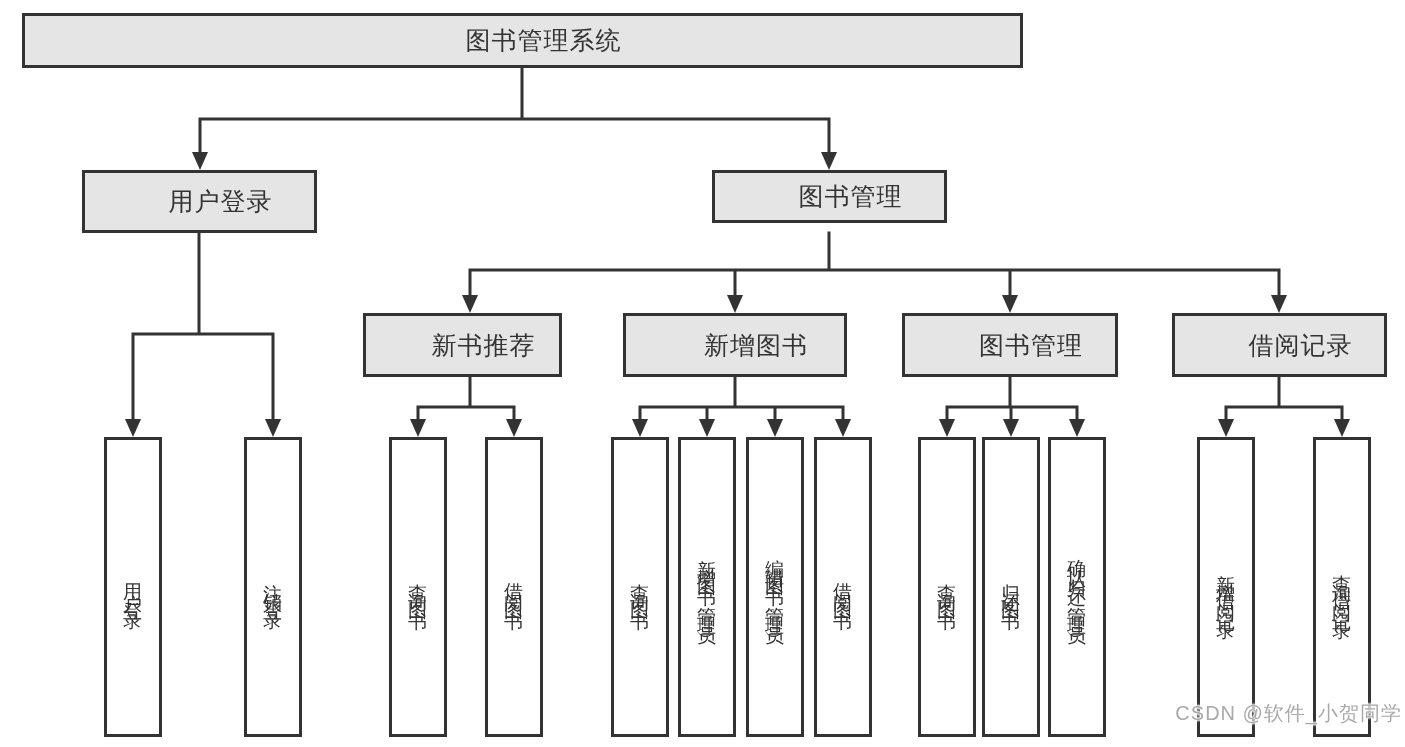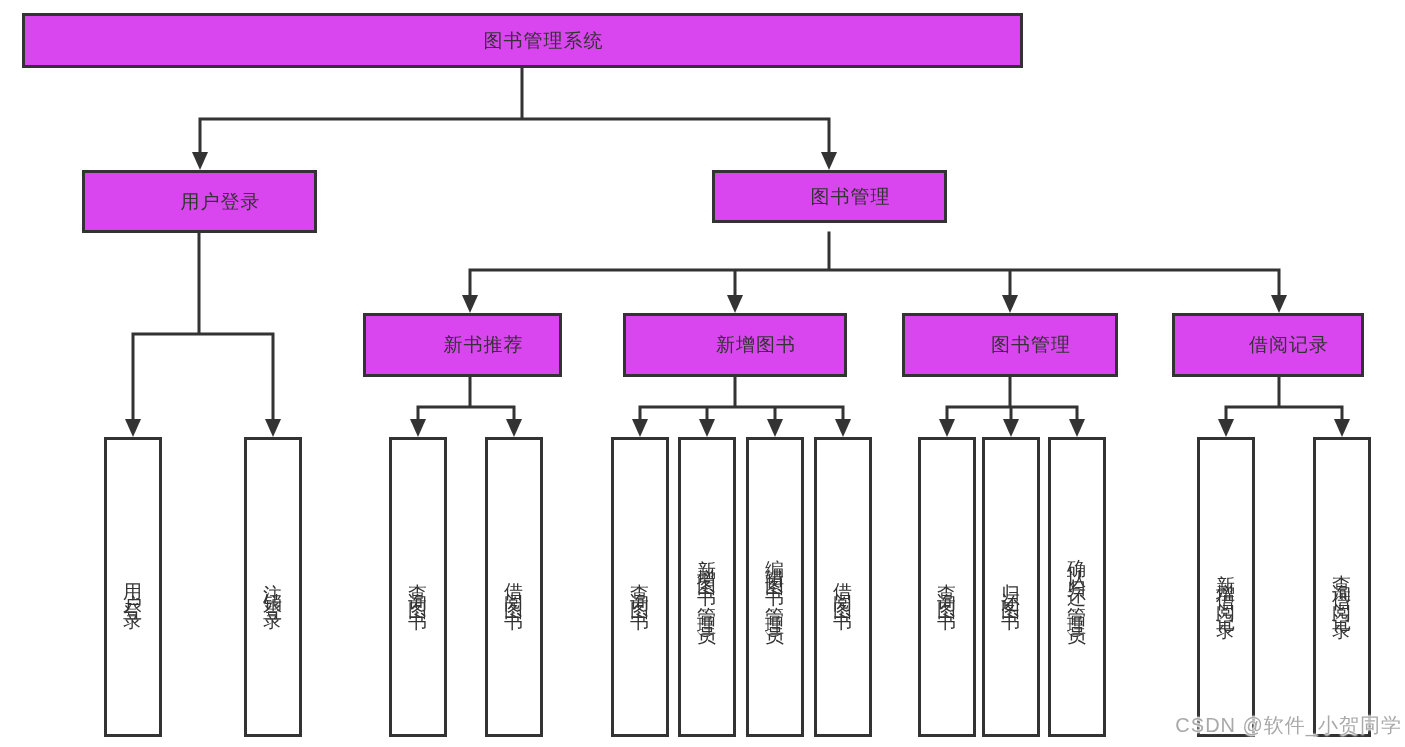--- a/index.html
+++ b/index.html
@@ -16,26 +16,26 @@
     fill: none;
     stroke: var(--line, #333333);
     stroke-width: 3;
     stroke-linecap: square;
   }
   .arrowhead { fill: var(--line, #333333); stroke: none; }
   .hbox {
     position: absolute;
     box-sizing: border-box;
     border: 3px solid var(--line, #333333);
-    background: #d946ef;
+    background: #e5e5e5;
     display: flex;
     align-items: center;
     justify-content: center;
     color: var(--text, #333333);
-    font-size: 19px;
+    font-size: 25px;
     letter-spacing: 1px;
     padding-left: 42px;
   }
   .vbox {
     position: absolute;
     box-sizing: border-box;
     top: 437px;
     width: 58px;
     height: 300px;
     border: 3px solid var(--line, #333333);
@@ -49,21 +49,21 @@
     text-orientation: mixed;
     color: var(--text, #333333);
     font-size: 19px;
     letter-spacing: 0.5em;
     line-height: 1;
     white-space: nowrap;
   }
   .watermark {
     position: absolute;
     right: 3px;
-    bottom: 8px;
+    bottom: 20px;
     font-size: 20px;
     color: var(--watermark, #aaaaaa);
     letter-spacing: 1px;
     text-shadow: 0 1px 2px #fff, 1px 0 2px #fff, -1px 0 2px #fff, 0 -1px 2px #fff;
     z-index: 5;
   }
 </style>
 </head>
 <body>
 
@@ -107,21 +107,21 @@
   </svg>
 
   <div class="hbox" style="left:22px; top:13px; width:1001px; height:55px">图书管理系统</div>
 
   <div class="hbox" style="left:82px; top:170px; width:235px; height:63px">用户登录</div>
   <div class="hbox" style="left:712px; top:170px; width:235px; height:53px">图书管理</div>
 
   <div class="hbox" style="left:363px; top:313px; width:199px; height:64px">新书推荐</div>
   <div class="hbox" style="left:623px; top:313px; width:224px; height:64px">新增图书</div>
   <div class="hbox" style="left:902px; top:313px; width:216px; height:64px">图书管理</div>
-  <div class="hbox" style="left:1172px; top:313px; width:192px; height:64px">借阅记录</div>
+  <div class="hbox" style="left:1172px; top:313px; width:215px; height:64px">借阅记录</div>
 
   <div class="vbox" style="left:104px">
     <span class="vtext">用户登录</span>
   </div>
   <div class="vbox" style="left:244px">
     <span class="vtext">注销登录</span>
   </div>
 
   <div class="vbox" style="left:389px">
     <span class="vtext">查询图书</span>

